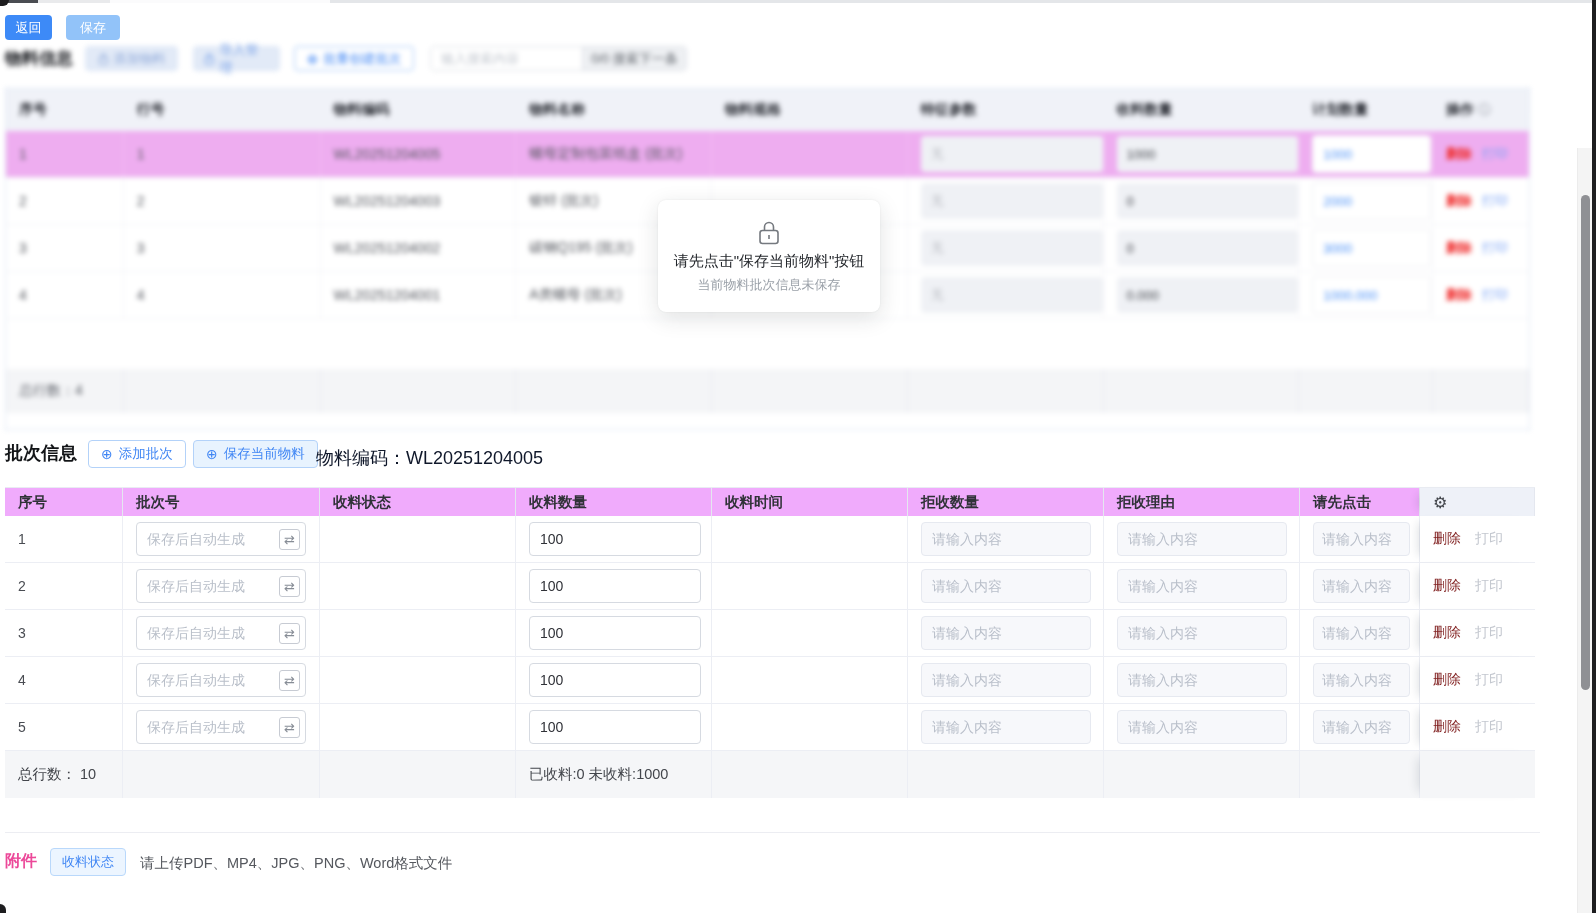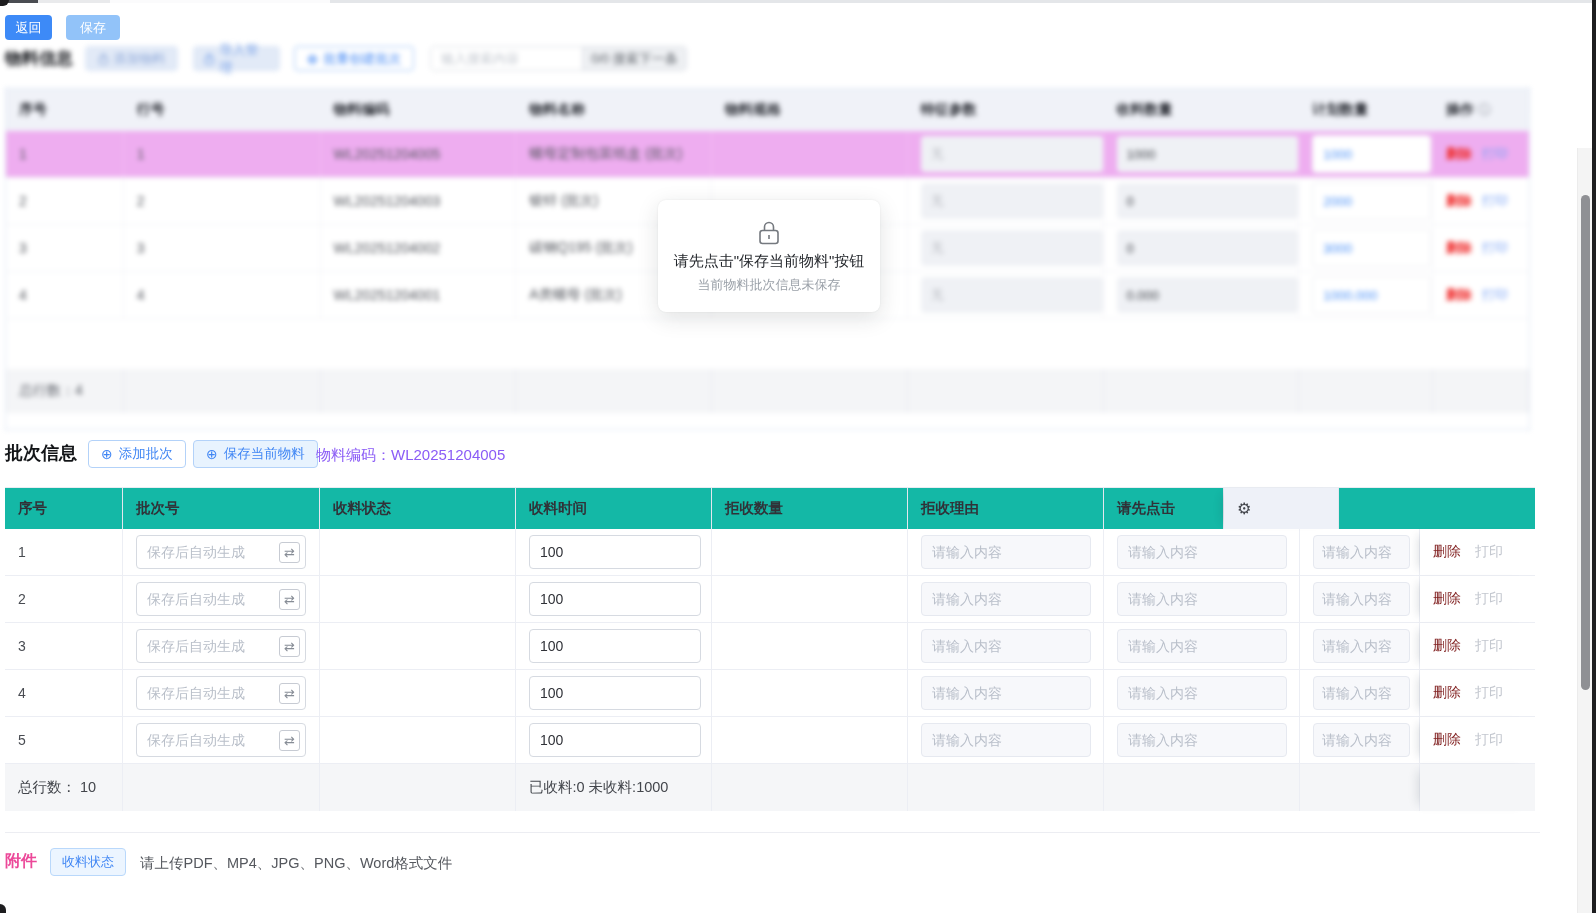--- a/index.html
+++ b/index.html
@@ -61,26 +61,26 @@
     box-shadow:0 6px 22px rgba(31,35,41,.13), 0 0 2px rgba(31,35,41,.08);
     display:flex; flex-direction:column; align-items:center; justify-content:center; gap:5px; z-index:20; }
   .lock-title { font-size:15px; color:#25282d; }
   .lock-sub { font-size:13px; color:#9aa0a8; }
 
   
   .batch-title { position:absolute; left:5px; top:441px; font-size:18px; font-weight:bold; color:#121417; }
   .bt-btn { position:absolute; top:440px; height:28px; border:1px solid #b3d2f9; border-radius:4px; color:#4086f4; font-size:13.5px; display:flex; align-items:center; justify-content:center; gap:6px; padding:0 12px; cursor:pointer; }
   .btn-add-batch { left:88px; background:#fff; }
   .btn-save-mat { left:193px; background:#e8f3fe; }
-  .mat-code { position:absolute; left:316px; top:446px; font-size:15px; color:#8b5cf6; }
+  .mat-code { position:absolute; left:316px; top:446px; font-size:18px; color:#0f172a; }
   .plus-ic { font-size:14px; line-height:1; }
 
   
   .batch-table { position:absolute; left:5px; top:487px; width:1530px; border-top:1px solid #e9ecf2; background:#fff; }
-  .b-head { display:flex; height:41px; background:#14b8a6; font-weight:bold; font-size:14.5px; color:#303238; }
+  .b-head { display:flex; height:28px; background:#f0abfc; font-weight:bold; font-size:14.5px; color:#303238; }
   .b-row { display:flex; height:47px; background:#fff; border-bottom:1px solid #eceef4; font-size:14px; color:#494c52; }
   .b-foot { display:flex; height:47px; background:#f5f6f8; font-size:14.5px; color:#43464c; }
   .bcell { display:flex; align-items:center; padding-left:13px; border-right:1px solid #eceef4; overflow:hidden; }
   .b-head .bcell { border-right:1px solid #e4e7ef; }
   .b1{width:118px}.b2{width:197px}.b3{width:196px}.b4{width:196px}.b5{width:196px}
   .b6{width:196px}.b7{width:196px}.b8{width:120px}
   .b9{width:115px; border-right:none; box-shadow:-9px 0 10px -7px rgba(30,40,60,0.14); position:relative; background:inherit;}
   .inp { height:34px; border:1px solid #d6dae1; border-radius:4px; background:#fff; font-size:14px; color:#303238; padding:0 10px; outline:none; font-family:inherit; }
   .inp::placeholder { color:#b9bfc9; }
   .batch-wrap { position:relative; display:flex; align-items:center; }
@@ -285,20 +285,21 @@
   </div>
   <div class="mat-code">
     <span>物料编码：</span><span>WL20251204005</span>
   </div>
 
   <div class="batch-table">
     <div class="b-head">
       <div class="bcell b1">序号</div>
       <div class="bcell b2">批次号</div>
       <div class="bcell b3">收料状态</div>
+      <div class="bcell b4">收料数量</div>
       <div class="bcell b5">收料时间</div>
       <div class="bcell b6">拒收数量</div>
       <div class="bcell b7">拒收理由</div>
       <div class="bcell b8">请先点击</div>
       <div class="bcell b9" style="background:#eef1f8;">
           <span class="gear-ic">⚙</span>
         </div>
     </div>
 
     <div class="b-row">

